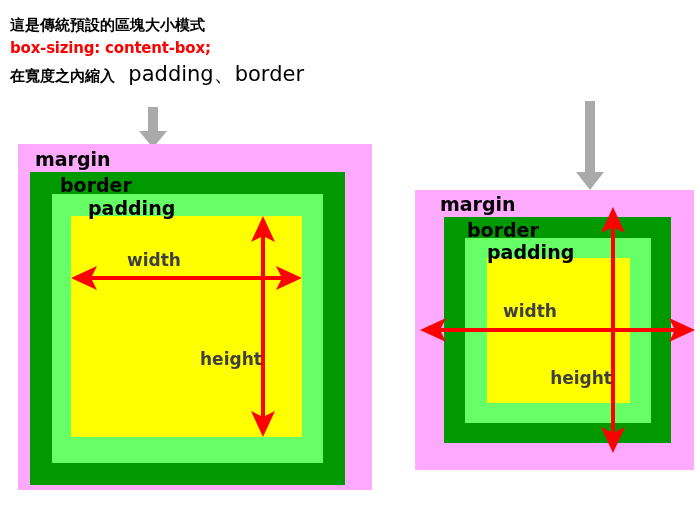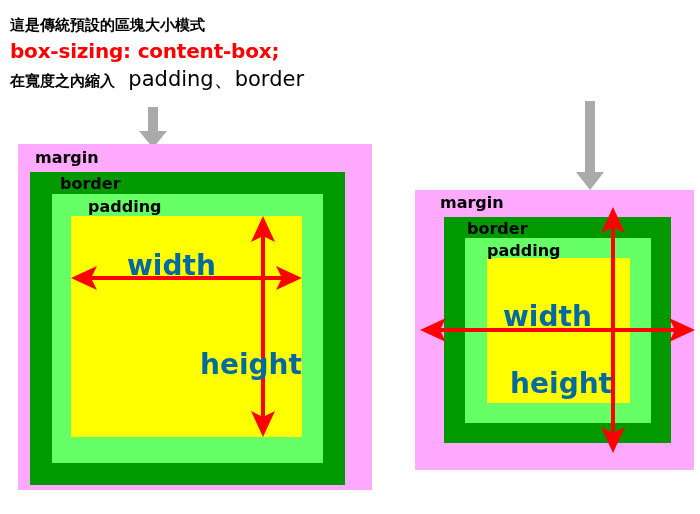--- a/index.html
+++ b/index.html
@@ -32,21 +32,21 @@
   .caption .line {
     white-space: nowrap;
     display: block;
   }
   .cap-normal {
     font-size: 15px;
     font-weight: bold;
     letter-spacing: 0px;
   }
   .cap-code {
-    font-size: 20px;
+    font-size: 15px;
     font-weight: bold;
     color: #ff0000;
     letter-spacing: -0.2px;
   }
   .cap-mixed {
     font-size: 15px;
     font-weight: bold;
   }
   .cap-mixed .thin {
     font-weight: normal;
@@ -77,31 +77,31 @@
     position: absolute;
     background: #66ff66;
   }
   .bm-content {
     position: absolute;
     background: #ffff00;
   }
 
   .bm-label {
     position: absolute;
-    font-size: 16px;
+    font-size: 19px;
     font-weight: bold;
     color: #000000;
     white-space: nowrap;
     line-height: 1;
   }
   .dim-label {
     position: absolute;
-    font-size: 28px;
+    font-size: 17px;
     font-weight: bold;
-    color: #0369a1;
+    color: #404040;
     white-space: nowrap;
     line-height: 1;
   }
   .dim-label.right-align {
     text-align: right;
   }
 
   .arrow-svg {
     position: absolute;
     overflow: visible;

